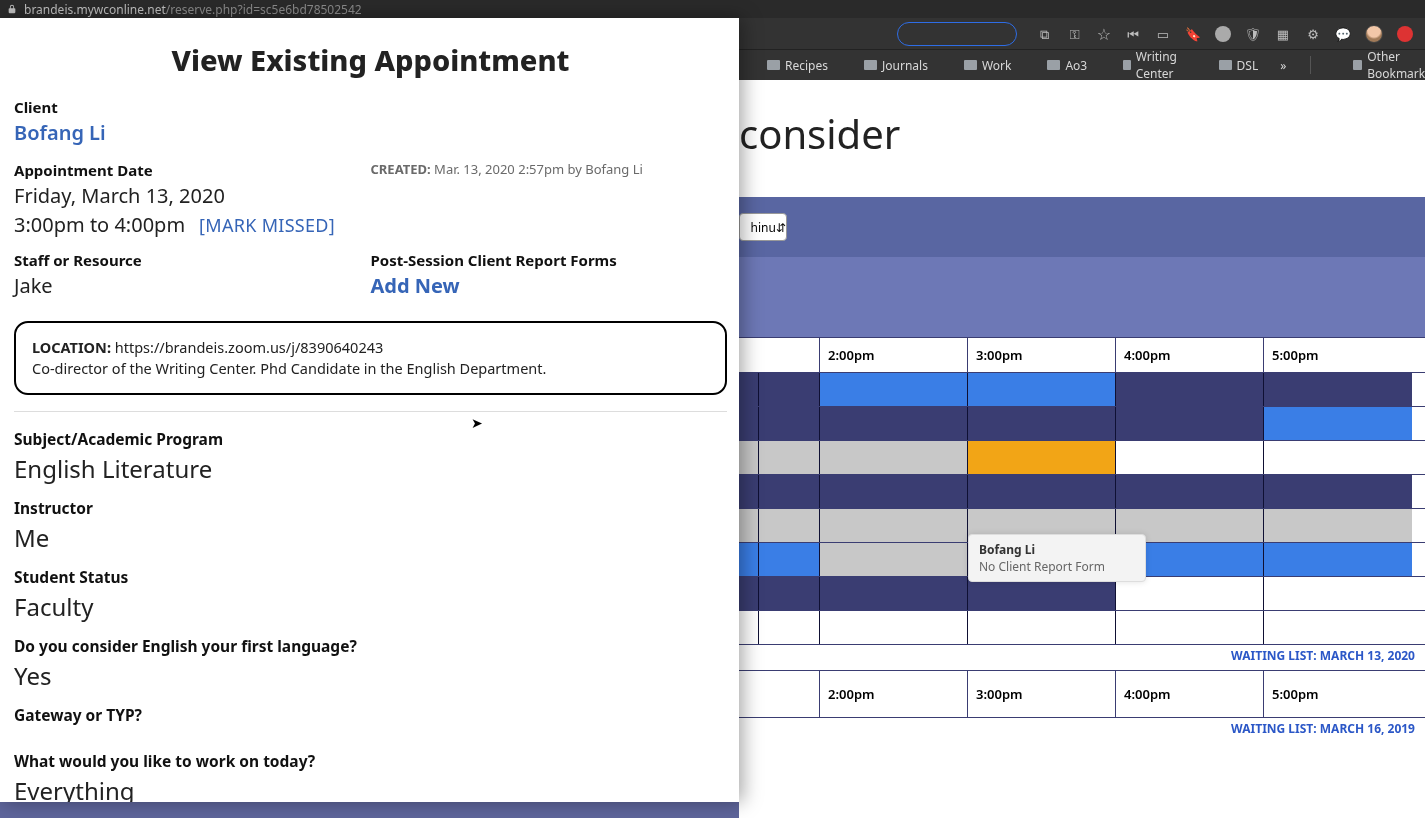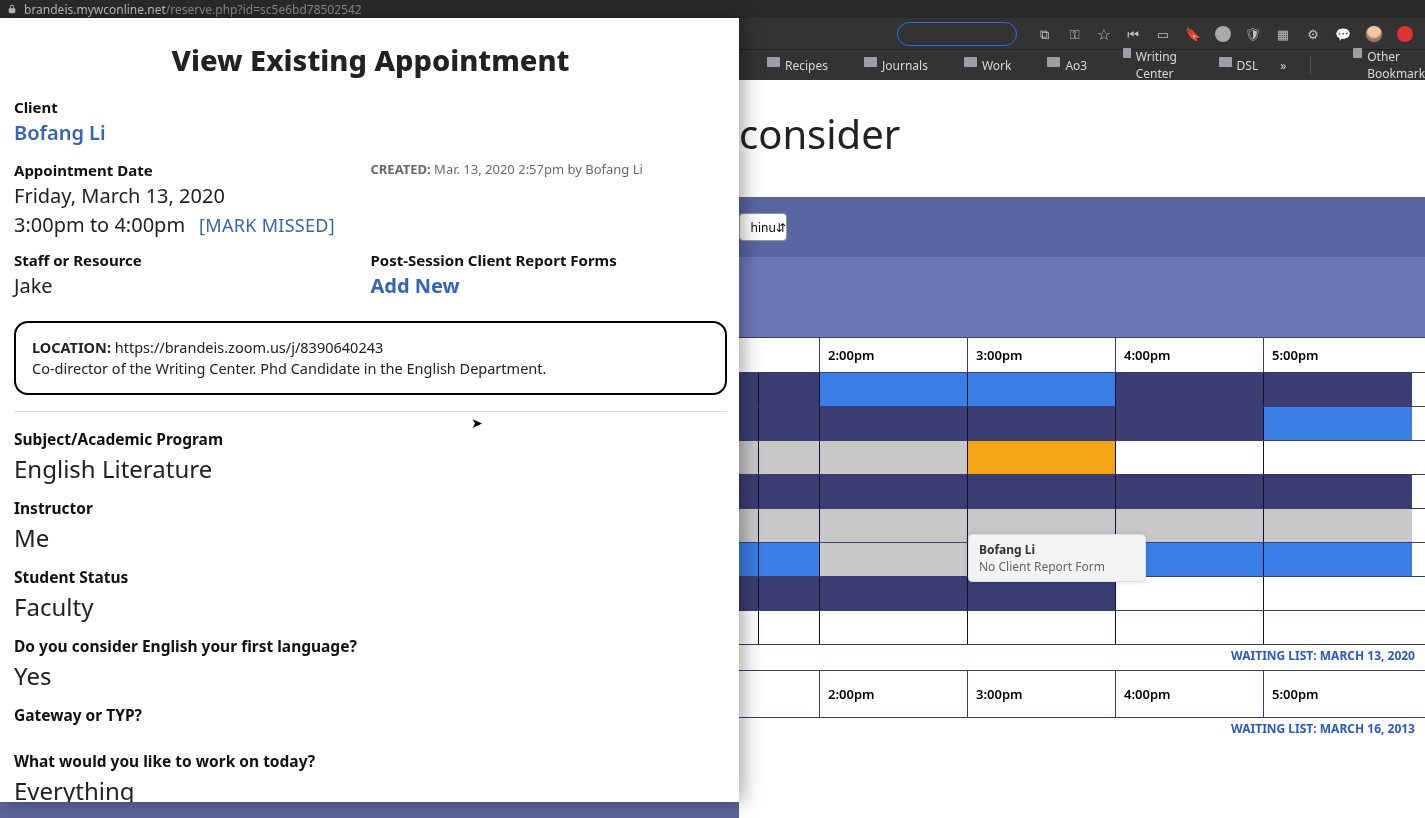--- a/index.html
+++ b/index.html
@@ -25,21 +25,21 @@
   
   .chrome-right{position:absolute;top:18px;left:739px;right:0;height:32px;background:#333;border-bottom:1px solid #222;display:flex;align-items:center;justify-content:flex-end;padding-right:12px;gap:14px;color:#bdbdbd;}
   .chrome-right .star{font-size:16px;}
   .chrome-right .icon{width:16px;height:16px;display:inline-flex;align-items:center;justify-content:center;font-size:13px;}
   .chrome-right .pill{width:120px;height:24px;border:1px solid #2e6de6;border-radius:12px;margin-right:6px;}
   .chrome-right .avatar{width:18px;height:18px;border-radius:50%;background:radial-gradient(circle at 50% 30%, #f2c7a8 0 45%, #a07a58 60% 100%);border:1px solid #444;}
   .chrome-right .red-circle{width:16px;height:16px;border-radius:50%;background:#d33;display:inline-block;}
   .chrome-right .grey-circle{width:16px;height:16px;border-radius:50%;background:#aaa;display:inline-block;}
 
   .bookmarks{position:absolute;top:50px;left:739px;right:0;height:30px;background:#333;display:flex;align-items:center;color:#d8d8d8;font-size:12px;padding:0 10px;gap:18px;}
-  .bookmarks .bm{display:flex;align-items:flex-start;gap:5px;padding-left:18px;}
+  .bookmarks .bm{display:flex;align-items:center;gap:5px;padding-left:18px;}
   .bookmarks .fld{width:13px;height:10px;background:#9aa0a6;border-radius:1px;display:inline-block;}
   .bookmarks .more{margin-left:4px;}
   .bookmarks .sep{width:0;height:18px;border-left:1px solid #555;margin:0 6px;}
 
   
   .back{position:absolute;top:80px;left:739px;right:0;bottom:0;background:#fff;overflow:hidden;}
   .back .uni{font-size:40px;color:#222;padding:26px 0 36px 0;}
   .back .pillbar{background:var(--pillbg);height:60px;position:relative;}
   .back .pillbar .sel{position:absolute;left:0px;top:16px;height:28px;width:48px;background:#fff;border:1px solid #999;border-radius:4px;display:flex;align-items:center;justify-content:flex-end;padding-right:0;font-size:12px;}
   .back .blueband{background:var(--navy-light);height:80px;}
@@ -256,21 +256,21 @@
     <div class="waiting">WAITING LIST: MARCH 13, 2020</div>
 
     <div class="headrow" style="height:48px;">
       <div class="hcell hc-0"></div>
       <div class="hcell hc-1">2:00pm</div>
       <div class="hcell hc-2">3:00pm</div>
       <div class="hcell hc-3">4:00pm</div>
       <div class="hcell hc-4">5:00pm</div>
     </div>
 
-    <div class="waiting">WAITING LIST: MARCH 16, 2013</div>
+    <div class="waiting">WAITING LIST: MARCH 16, 2019</div>
 
     <div class="tooltip">
       <div class="t1">Bofang Li</div>
       <div class="t2">No Client Report Form</div>
     </div>
   </div>
 </div>
 
 <div class="modal">
   <h1>View Existing Appointment</h1>

